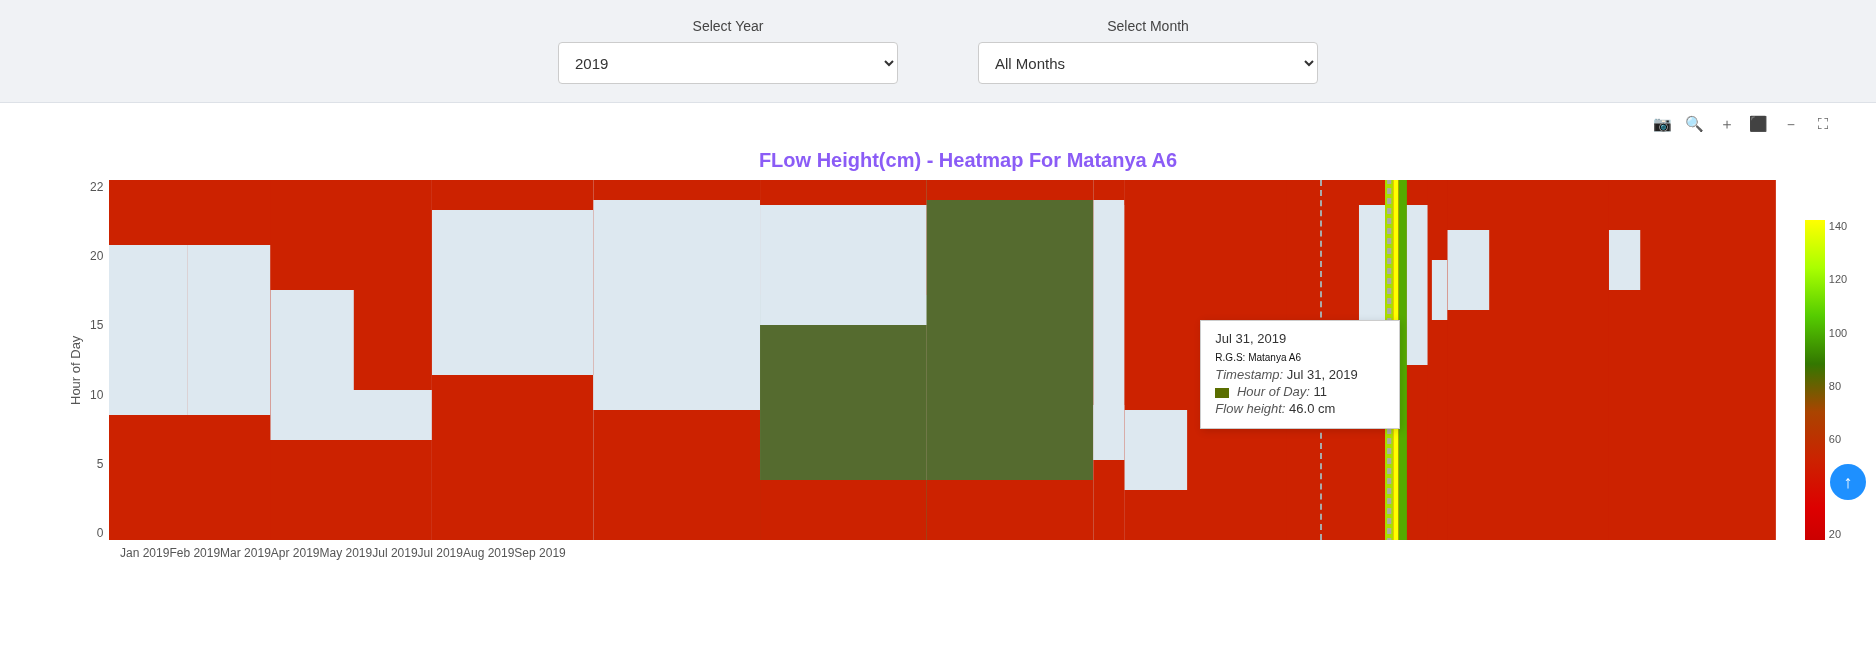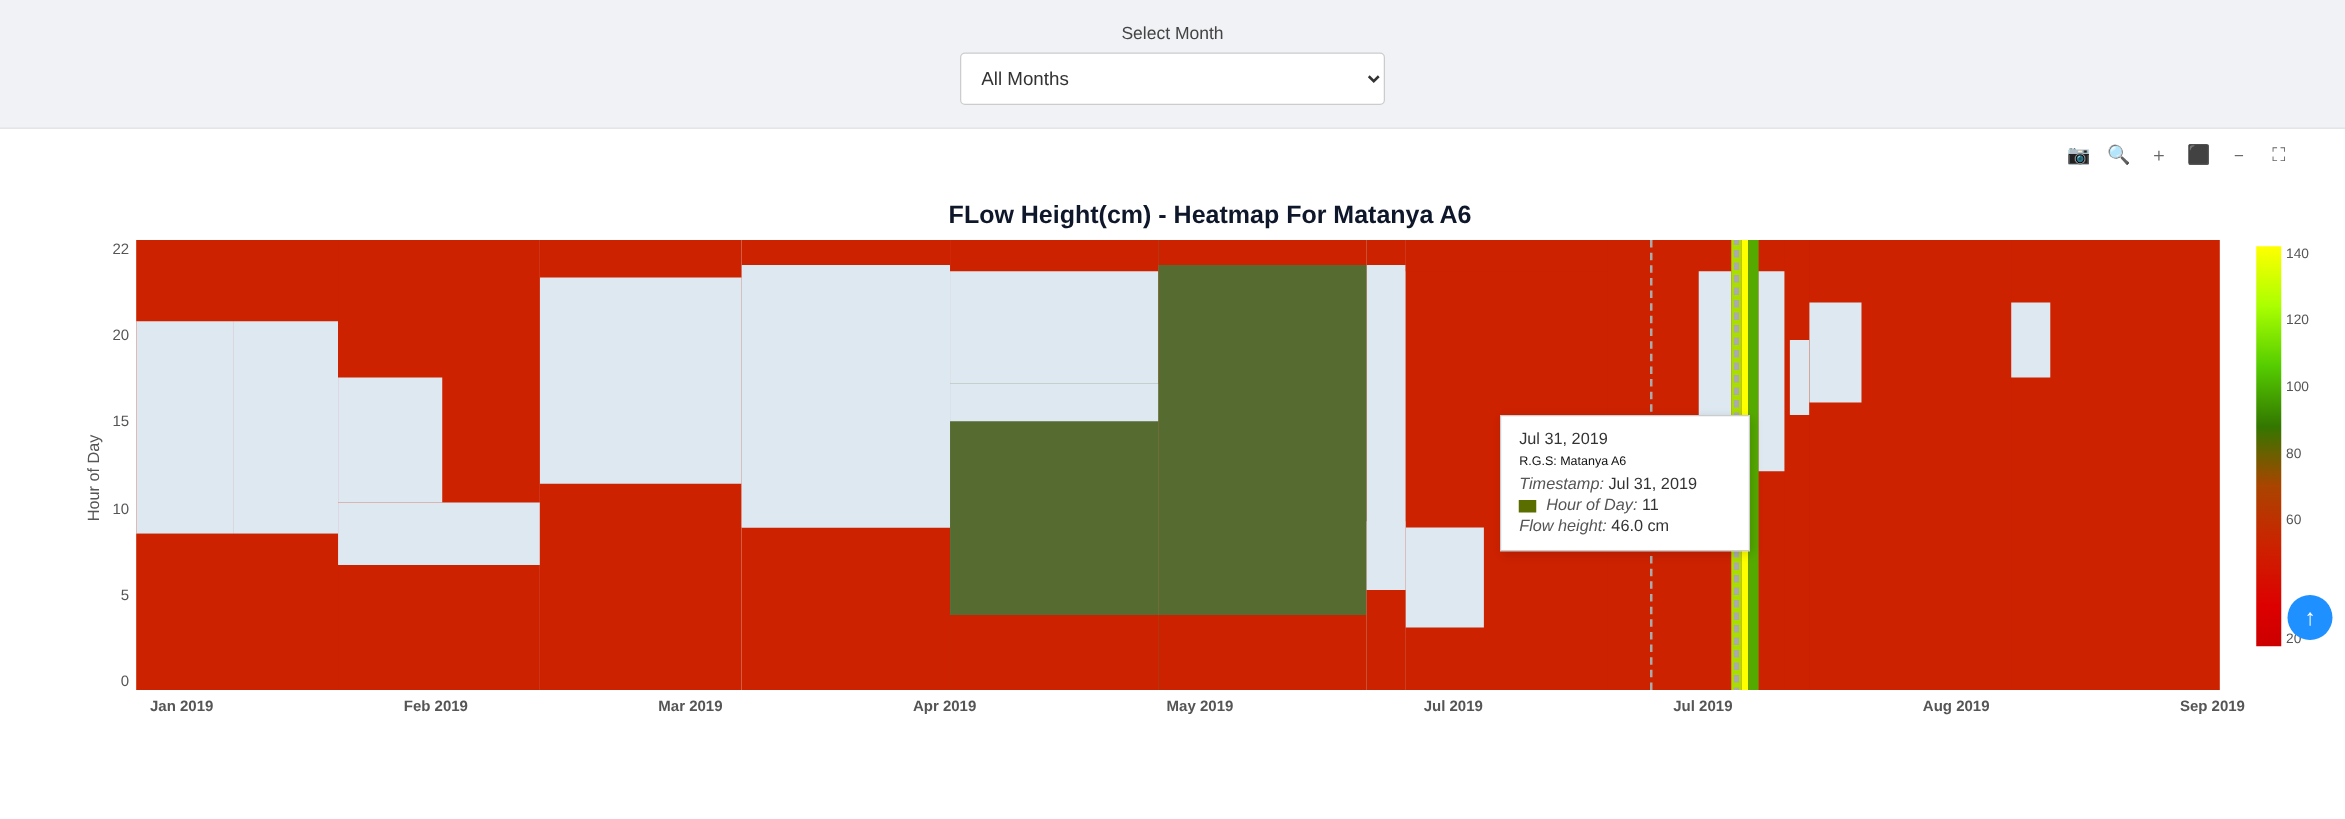--- a/index.html
+++ b/index.html
@@ -62,22 +62,22 @@
       color: #666;
       font-size: 15px;
       border-radius: 3px;
     }
 
     
     .chart-title {
       text-align: center;
       font-size: 20px;
       font-weight: 600;
-      color: #0f172a;
-      margin: 22px 0 8px 0;
+      color: #8b5cf6;
+      margin: 10px 0 8px 0;
       padding-left: 60px;
     }
 
     
     .chart-container {
       display: flex;
       align-items: stretch;
       padding: 0 20px 0 60px;
       position: relative;
     }
@@ -204,20 +204,26 @@
       top: 0;
       bottom: 0;
       border-left: 2px dashed #aaa;
       z-index: 5;
     }
   </style>
 </head>
 <body>
 
 <div class="controls-bar">
+  <div class="control-group">
+    <label class="control-label">Select Year</label>
+    <select class="control-select">
+      <option>2019</option>
+    </select>
+  </div>
   <div class="control-group">
     <label class="control-label">Select Month</label>
     <select class="control-select">
       <option>All Months</option>
       <option>January</option>
       <option>February</option>
       <option>March</option>
       <option>April</option>
       <option>May</option>
       <option>June</option>
@@ -241,21 +247,21 @@
 </div>
 
 <div class="chart-title">FLow Height(cm) - Heatmap For Matanya A6</div>
 
 <div class="chart-container">
 
   <div class="y-axis-label">Hour of Day</div>
 
   <div class="chart-inner">
 
-    <div style="display:flex; flex-direction:row; align-items:flex-start;">
+    <div style="display:flex; flex-direction:row; align-items:flex-end;">
 
       <div style="display:flex; flex-direction:column; justify-content:space-between; align-items:flex-end; padding-right:6px; height:360px; font-size:12px; color:#555;">
         <span>22</span>
         <span>20</span>
         <span>15</span>
         <span>10</span>
         <span>5</span>
         <span>0</span>
       </div>
 
@@ -358,21 +364,21 @@
             <span></span>
             <span>20</span>
           </div>
         </div>
 
         <div class="scroll-up-btn">↑</div>
       </div>
     </div>
 
     <div style="display:flex; flex-direction:row; padding-left:30px; margin-top:6px;">
-      <div style="flex:1; display:flex; justify-content:space-between; font-size:12px; color:#555;font-weight:bold;">
+      <div style="flex:1; display:flex; justify-content:flex-start; font-size:12px; color:#555;">
         <span>Jan 2019</span>
         <span>Feb 2019</span>
         <span>Mar 2019</span>
         <span>Apr 2019</span>
         <span>May 2019</span>
         <span>Jul 2019</span>
         <span>Jul 2019</span>
         <span>Aug 2019</span>
         <span>Sep 2019</span>
       </div>

